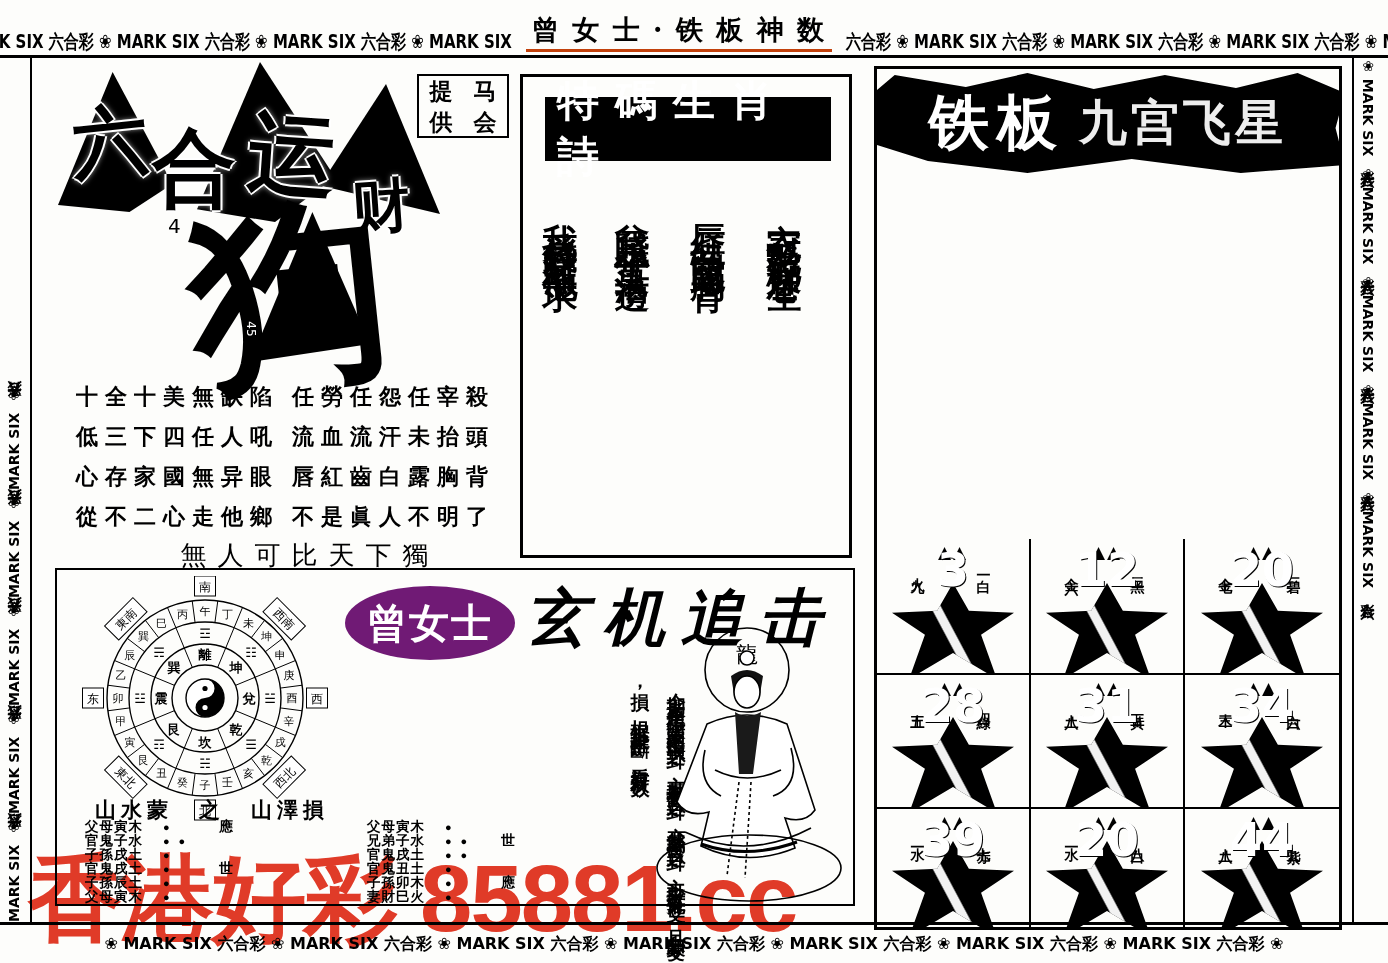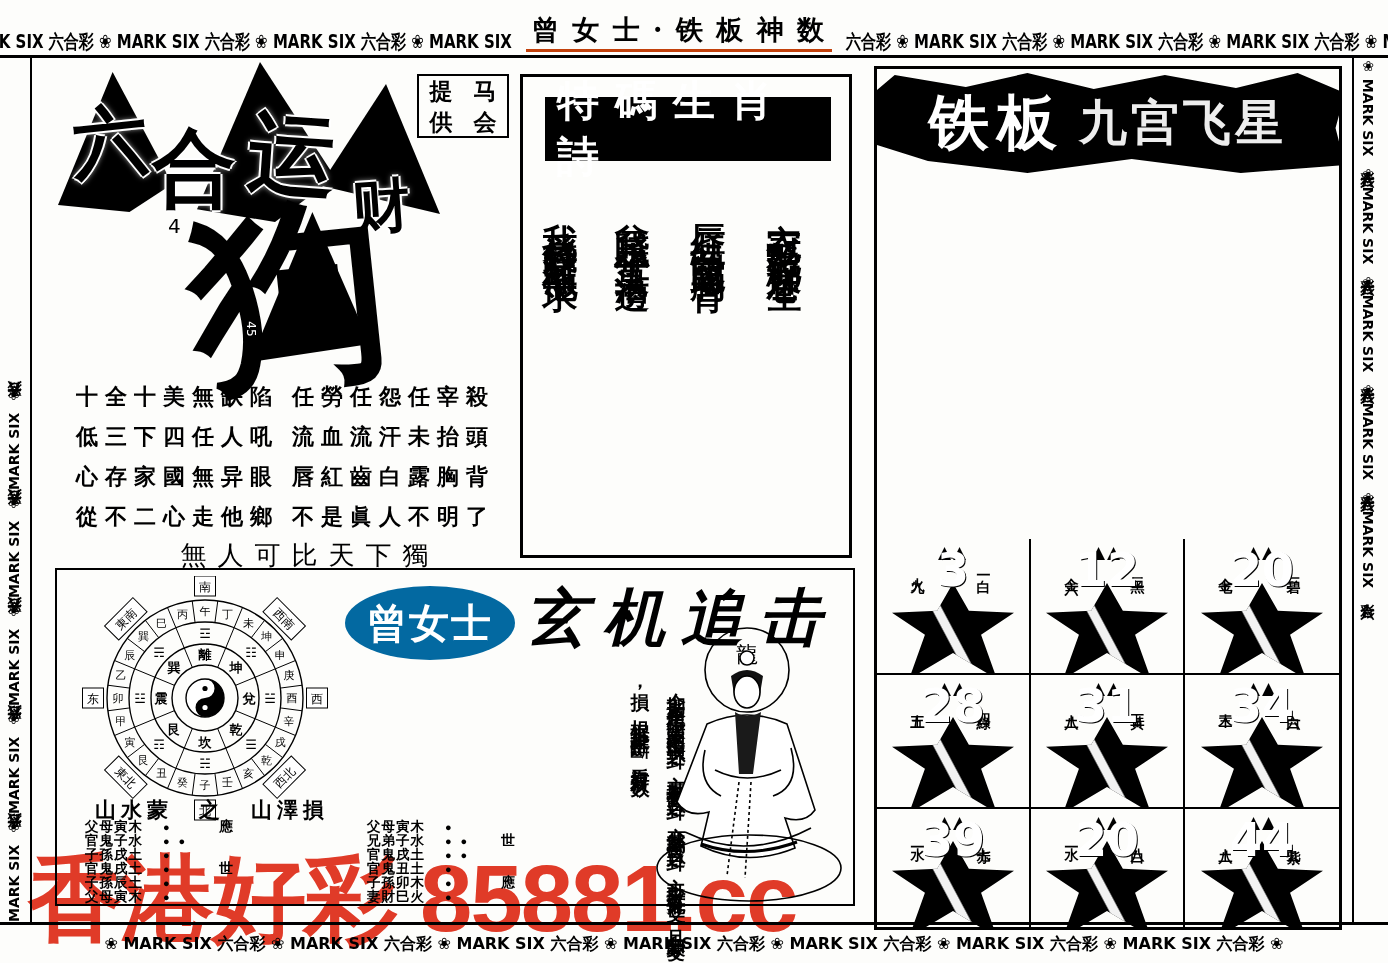--- a/index.html
+++ b/index.html
@@ -74,21 +74,21 @@
   .cell-star{right:38px;}
   .star-shape{position:absolute;left:50%;bottom:-6px;transform:translateX(-50%);
       width:122px;height:96px;
       background:linear-gradient(62deg,transparent 44%,rgba(255,255,255,.95) 45%,rgba(255,255,255,.95) 50%,transparent 51%),#000;
       clip-path:polygon(50% 0,63% 29%,100% 31%,73% 54%,86% 100%,50% 73%,14% 100%,27% 54%,0 31%,37% 29%);}
   .star-num{position:absolute;left:50%;top:8px;transform:translateX(-50%);color:#fff;
       font-family:"DejaVu Sans","Liberation Sans",sans-serif;font-weight:900;font-size:46px;
       line-height:1;z-index:2;text-shadow:1px 1px 0 #000;}
   
   #xj-panel{left:55px;top:568px;width:800px;height:338px;border:2px solid #000;box-sizing:border-box;}
-  #xj-oval{position:absolute;left:288px;top:16px;width:170px;height:74px;background:#0369a1;
+  #xj-oval{position:absolute;left:288px;top:16px;width:170px;height:74px;background:#701a75;
            border-radius:50%;display:flex;align-items:center;justify-content:center;color:#fff;
            font-size:40px;font-weight:bold;letter-spacing:2px;}
   #xj-title{position:absolute;left:468px;top:6px;font-size:62px;font-weight:900;
             letter-spacing:16px;font-style:italic;}
   #xj-comment{position:absolute;left:362px;top:108px;width:276px;height:258px;
               writing-mode:vertical-rl;font-size:19px;font-weight:bold;letter-spacing:4px;
               line-height:36px;}
   #xj-hexline{position:absolute;left:38px;top:226px;font-size:21px;font-weight:bold;
               letter-spacing:5px;}
   .hex-col{position:absolute;top:250px;}

